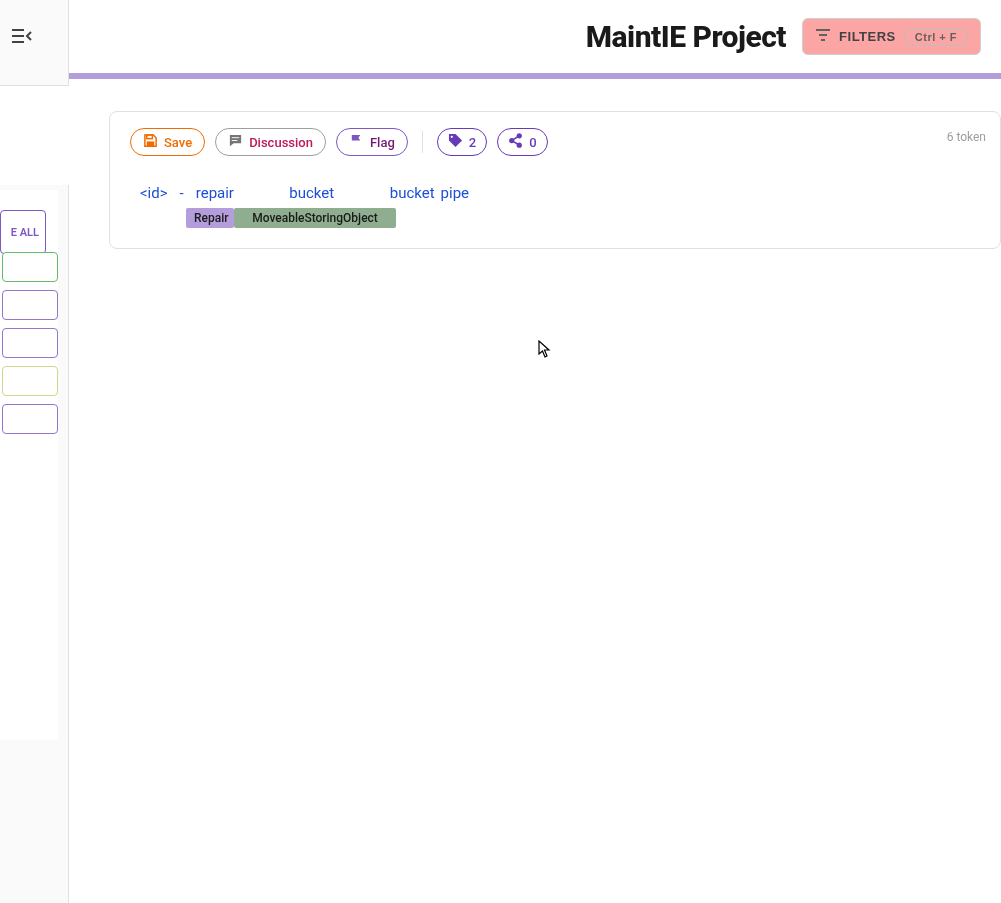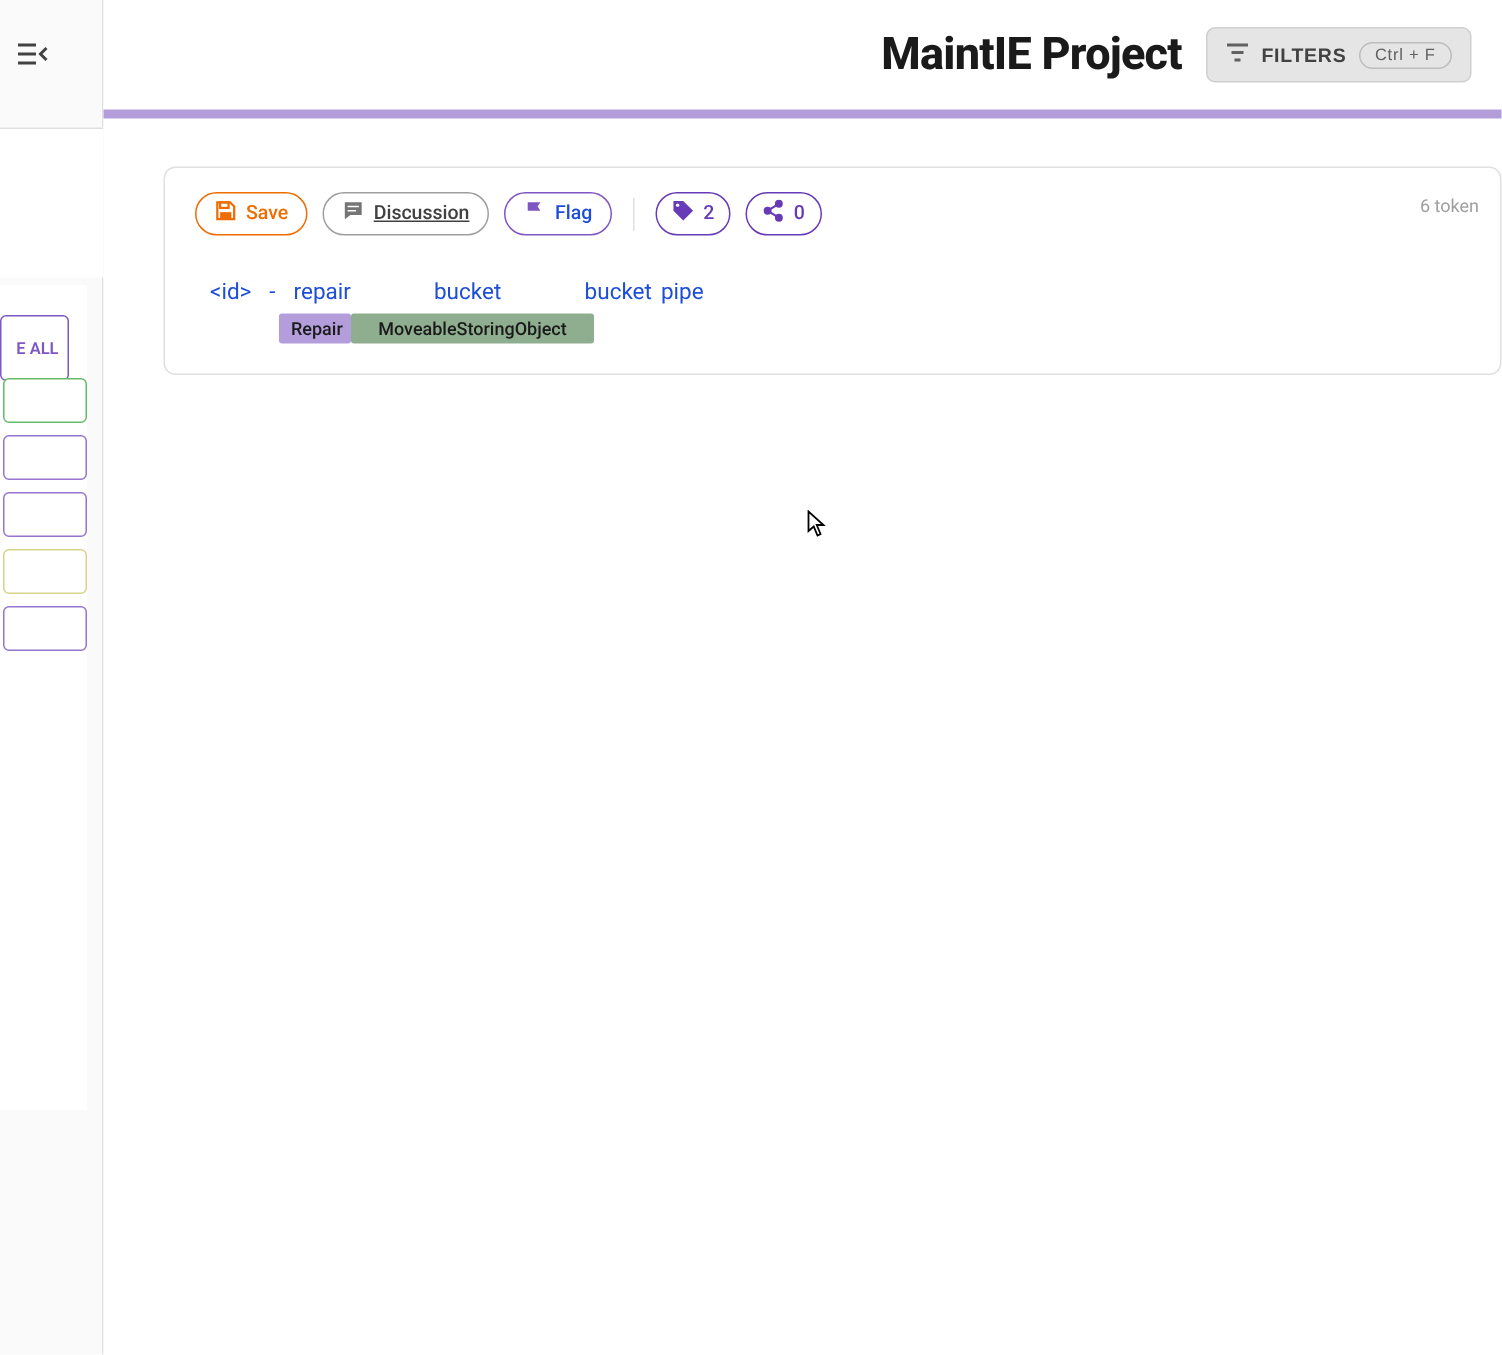--- a/index.html
+++ b/index.html
@@ -104,33 +104,33 @@
       flex: 1;
       text-align: right;
     }
     .header-btn {
       display: inline-flex;
       align-items: center;
       gap: 8px;
       padding: 8px 12px;
       border: 1.5px solid #cfcfcf;
       border-radius: 6px;
-      background: #e5e5e5;
+      background: #fca5a5;
       cursor: pointer;
       font-size: 13px;
       font-weight: 700;
       color: #424242;
       letter-spacing: 0.5px;
     }
     .header-btn .shortcut {
       border: 1.5px solid #bdbdbd;
       border-radius: 12px;
       padding: 2px 10px;
       font-size: 11px;
-      font-weight: 400;
+      font-weight: 700;
       color: #616161;
     }
     .header-btn svg {
       width: 16px;
       height: 16px;
     }
     .progress-bar {
       height: 6px;
       background: #b39ddb;
       width: 100%;
@@ -165,26 +165,25 @@
     .pill svg {
       width: 15px;
       height: 15px;
     }
     .pill-save {
       border-color: #ef6c00;
       color: #ef6c00;
     }
     .pill-discussion {
       border-color: #9e9e9e;
-      color: #404040;
-      text-decoration: underline;
+      color: #be185d;
     }
     .pill-flag {
       border-color: #7e57c2;
-      color: #1d4ed8;
+      color: #701a75;
     }
     .pill-count {
       border-color: #673ab7;
       color: #673ab7;
       padding: 4px 10px;
     }
     .divider {
       width: 1px;
       height: 22px;
       background: #e0e0e0;

